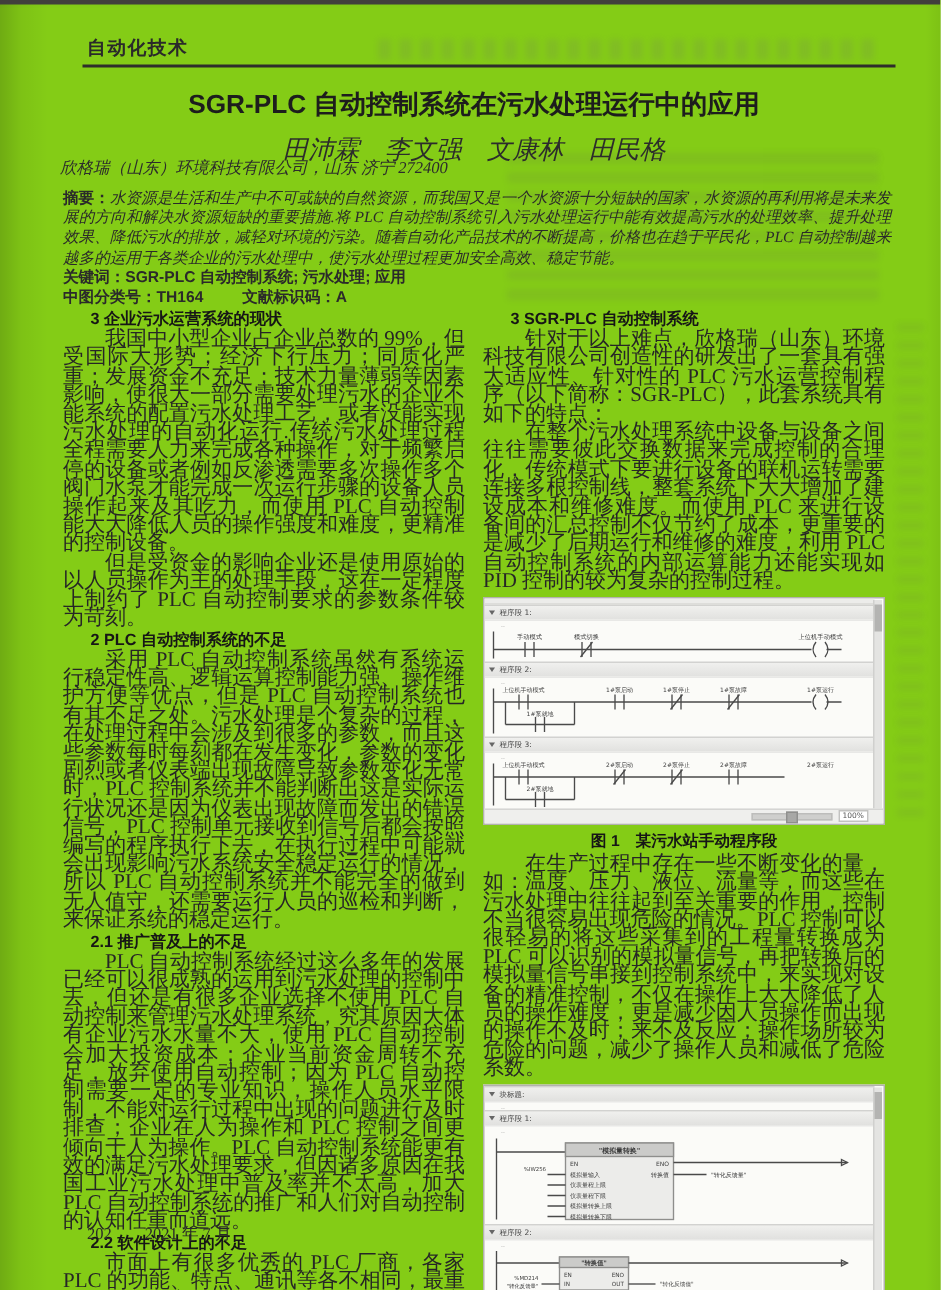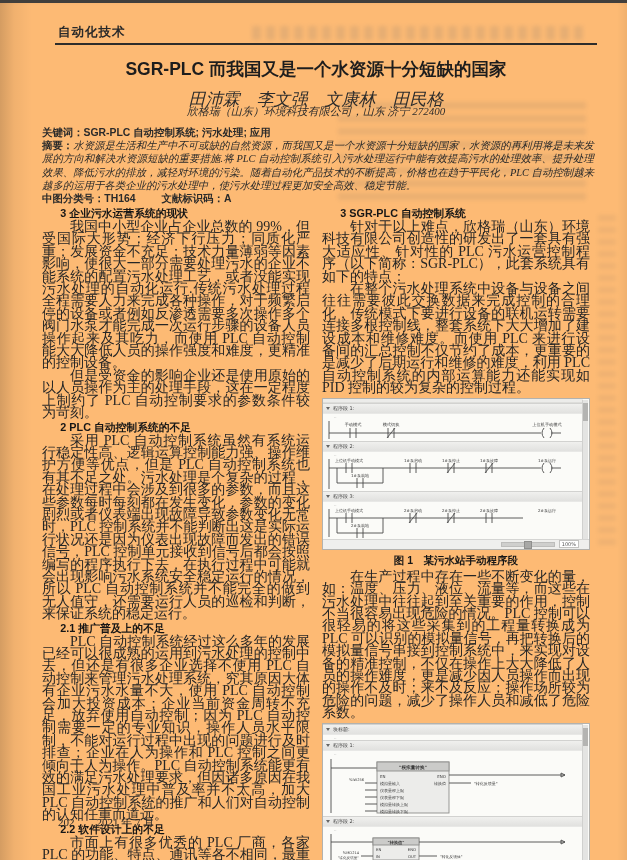--- a/index.html
+++ b/index.html
@@ -1,38 +1,38 @@
 <!DOCTYPE html>
 <html><head>
 <meta charset="utf-8">
 <style>
   html,body{margin:0;padding:0;}
   body{width:627px;height:860px;position:relative;background:#d8d7d3;font-family:"Liberation Serif","DejaVu Serif",serif;}
-  .page{position:absolute;inset:0;background:#fdba74;overflow:hidden;color:#2a2a2a;}
+  .page{position:absolute;inset:0;background:#84cc16;overflow:hidden;color:#2a2a2a;}
   .page::before{content:"";position:absolute;inset:0;pointer-events:none;
     background:linear-gradient(to right, rgba(0,0,0,.16) 0px, rgba(0,0,0,.05) 14px, rgba(0,0,0,0) 32px),
                linear-gradient(to left, rgba(0,0,0,.05) 0px, rgba(0,0,0,0) 10px),
                linear-gradient(to bottom, rgba(0,0,0,.04) 0px, rgba(0,0,0,0) 6px);}
   .top-edge{position:absolute;top:0;left:0;right:0;height:3px;background:#413f3c;}
   .ghost{position:absolute;pointer-events:none;filter:blur(2px);}
   .ghost1{top:26px;left:252px;width:335px;height:14px;opacity:.45;
     background:repeating-linear-gradient(90deg, rgba(110,110,108,.35) 0 9px, rgba(0,0,0,0) 9px 14px);}
   .ghost2{top:96px;left:338px;width:248px;height:104px;opacity:.22;
     background:repeating-linear-gradient(0deg, rgba(90,90,90,.5) 0 7px, rgba(0,0,0,0) 7px 13px);}
   .ghost3{top:215px;left:598px;width:18px;height:330px;opacity:.18;
     background:repeating-linear-gradient(0deg, rgba(90,90,90,.5) 0 6px, rgba(0,0,0,0) 6px 12px);}
 
   .col-head{position:absolute;top:24px;left:58px;font:700 12.5px "Liberation Sans","DejaVu Sans",sans-serif;letter-spacing:1px;}
   .head-rule{position:absolute;top:43px;left:55px;width:542px;height:2px;background:#2e2d2b;}
 
   .title{position:absolute;top:57px;left:40px;width:552px;text-align:center;
     font:700 17.5px "Liberation Sans","DejaVu Sans",sans-serif;color:#1d1d1d;}
   .authors{position:absolute;top:88px;left:40px;width:552px;text-align:center;
     font-style:italic;font-size:17px;color:#2c2c2c;}
-  .affil{position:absolute;top:104px;left:40px;width:552px;text-align:center;
+  .affil{position:absolute;top:104px;left:40px;width:552px;text-align:left;
     font-style:italic;font-size:11px;color:#2c2c2c;}
 
   .abstract{position:absolute;top:126px;left:42px;width:552px;font-size:10.4px;line-height:13.2px;text-align:justify;}
   .abstract p{margin:0;}
   .lbl{font-family:"Liberation Sans","DejaVu Sans",sans-serif;font-weight:700;font-style:normal;}
   .kai{font-style:italic;}
   .meta-gap{display:inline-block;width:26px;}
 
   .col{position:absolute;top:206px;width:268px;}
   .col-l{left:42px;} .col-r{left:322px;}
@@ -69,27 +69,27 @@
 
 <div class="page">
   <div class="top-edge"></div>
   <div class="ghost ghost1"></div>
   <div class="ghost ghost2"></div>
   <div class="ghost ghost3"></div>
 
   <div class="col-head">自动化技术</div>
   <div class="head-rule"></div>
 
-  <div class="title">SGR-PLC 而我国又是一个水资源十分短缺的国家</div>
+  <div class="title">SGR-PLC 自动控制系统在污水处理运行中的应用</div>
   <div class="authors">田沛霖　李文强　文康林　田民格</div>
   <div class="affil">欣格瑞（山东）环境科技有限公司，山东 济宁 272400</div>
 
   <div class="abstract">
+    <p><span class="lbl">摘要：</span><span class="kai">水资源是生活和生产中不可或缺的自然资源，而我国又是一个水资源十分短缺的国家，水资源的再利用将是未来发展的方向和解决水资源短缺的重要措施.将 PLC 自动控制系统引入污水处理运行中能有效提高污水的处理效率、提升处理效果、降低污水的排放，减轻对环境的污染。随着自动化产品技术的不断提高，价格也在趋于平民化，PLC 自动控制越来越多的运用于各类企业的污水处理中，使污水处理过程更加安全高效、稳定节能。</span></p>
     <p><span class="lbl">关键词：</span><span class="lbl">SGR-PLC 自动控制系统; 污水处理; 应用</span></p>
-    <p><span class="lbl">摘要：</span><span class="kai">水资源是生活和生产中不可或缺的自然资源，而我国又是一个水资源十分短缺的国家，水资源的再利用将是未来发展的方向和解决水资源短缺的重要措施.将 PLC 自动控制系统引入污水处理运行中能有效提高污水的处理效率、提升处理效果、降低污水的排放，减轻对环境的污染。随着自动化产品技术的不断提高，价格也在趋于平民化，PLC 自动控制越来越多的运用于各类企业的污水处理中，使污水处理过程更加安全高效、稳定节能。</span></p>
     <p><span class="lbl">中图分类号：</span><span class="lbl">TH164</span><span class="meta-gap"></span><span class="lbl">文献标识码：</span><span class="lbl">A</span></p>
   </div>
 
   <div class="col col-l">
     <h4>3 企业污水运营系统的现状</h4>
     <p>我国中小型企业占企业总数的 99%，但受国际大形势；经济下行压力；同质化严重；发展资金不充足；技术力量薄弱等因素影响，使很大一部分需要处理污水的企业不能系统的配置污水处理工艺，或者没能实现污水处理的自动化运行.传统污水处理过程全程需要人力来完成各种操作，对于频繁启停的设备或者例如反渗透需要多次操作多个阀门水泵才能完成一次运行步骤的设备人员操作起来及其吃力，而使用 PLC 自动控制能大大降低人员的操作强度和难度，更精准的控制设备。</p>
     <p>但是受资金的影响企业还是使用原始的以人员操作为主的处理手段，这在一定程度上制约了 PLC 自动控制要求的参数条件较为苛刻。</p>
     <h4>2 PLC 自动控制系统的不足</h4>
     <p>采用 PLC 自动控制系统虽然有系统运行稳定性高、逻辑运算控制能力强、操作维护方便等优点，但是 PLC 自动控制系统也有其不足之处。污水处理是个复杂的过程，在处理过程中会涉及到很多的参数，而且这些参数每时每刻都在发生变化，参数的变化剧烈或者仪表端出现故障导致参数变化无常时，PLC 控制系统并不能判断出这是实际运行状况还是因为仪表出现故障而发出的错误信号，PLC 控制单元接收到信号后都会按照编写的程序执行下去，在执行过程中可能就会出现影响污水系统安全稳定运行的情况，所以 PLC 自动控制系统并不能完全的做到无人值守，还需要运行人员的巡检和判断，来保证系统的稳定运行。</p>
     <h4>2.1 推广普及上的不足</h4>

